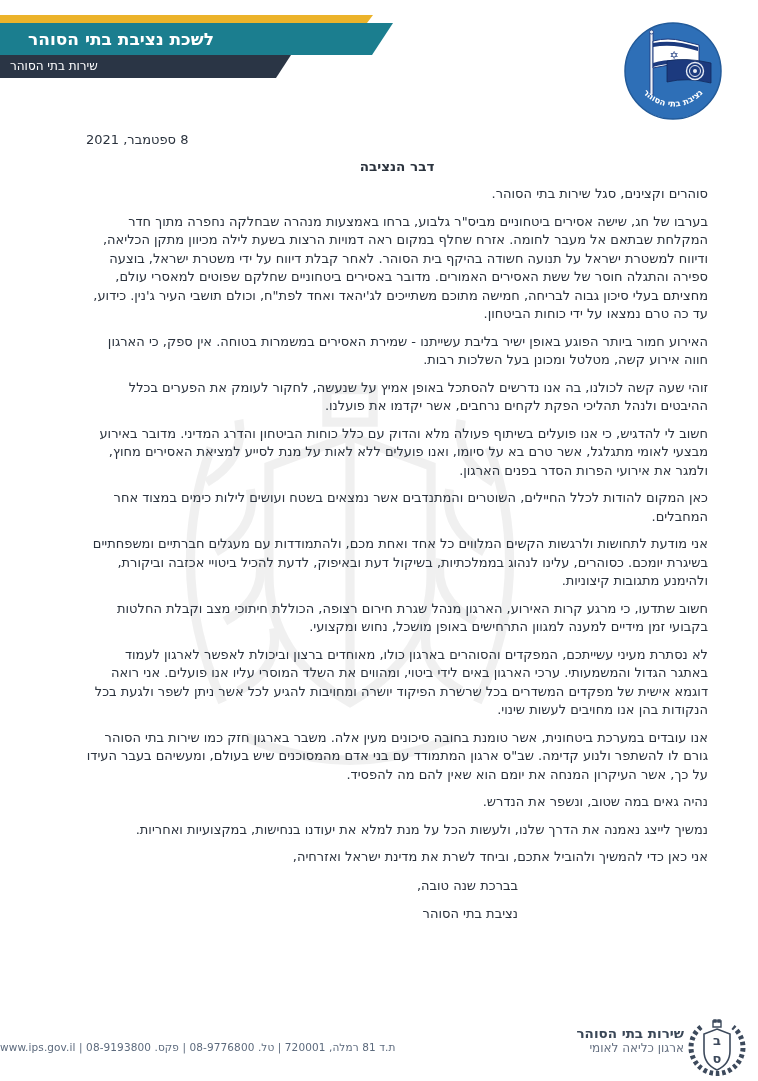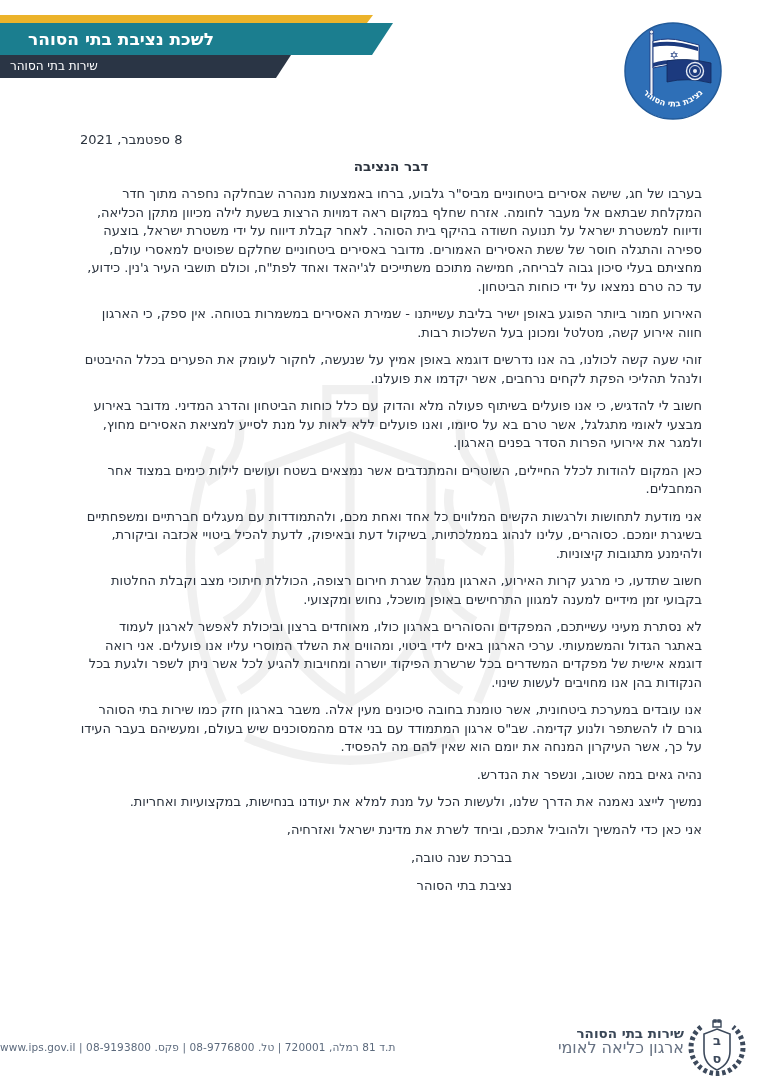--- a/index.html
+++ b/index.html
@@ -31,41 +31,41 @@
   }
 
   
   .logo-round { position:absolute; top:21px; left:623px; width:100px; height:100px; }
 
   
   .watermark { position:absolute; top:355px; left:115px; width:470px; height:440px; opacity:0.055; pointer-events:none; }
 
   
   .letter {
-    position:absolute; top:131px; right:56px; width:622px;
+    position:absolute; top:131px; right:50px; width:622px;
     direction:rtl; text-align:right;
     color:#2b333e; font-size:13px; line-height:18.5px;
   }
   .letter .date  { text-align:left; margin-bottom:7px; }
   .letter .title { text-align:center; font-weight:bold; font-size:13.5px; margin-bottom:10px; }
   .letter p { margin:0 0 9px 0; }
   .closing { width:430px; margin-right:190px; text-align:right; margin-top:4px; }
   .closing div { margin-bottom:9px; line-height:19px; }
 
   
   .footer-contact {
     position:absolute; left:0; top:1041px;
     direction:rtl; font-size:10.5px; color:#5c6a7d; letter-spacing:0.1px;
   }
   .footer-org {
     position:absolute; left:556px; top:1025px; width:128px;
     direction:rtl; text-align:right; color:#3a4757;
   }
   .footer-org .org-name { font-weight:bold; font-size:13.5px; line-height:16px; }
-  .footer-org .org-tagline { font-size:16px; color:#667182; line-height:14px; }
+  .footer-org .org-tagline { font-size:12px; color:#667182; line-height:14px; }
   .footer-emblem { position:absolute; left:687px; top:1019px; width:60px; height:62px; }
 </style>
 </head>
 <body>
 
 <div class="page">
 
   <div class="bar-yellow"></div>
   <div class="bar-teal">
     <span>לשכת נציבת בתי הסוהר</span>
@@ -113,23 +113,24 @@
       <path d="M100 35 L100 150"></path>
       <path d="M90 15 h20 v14 h-20 z"></path>
       <path d="M55 165 Q100 185 145 165"></path>
     </g>
   </svg>
 
   <main class="letter">
     <div class="date">8 ספטמבר, 2021</div>
     <div class="title">דבר הנציבה</div>
 
+    <p>סוהרים וקצינים, סגל שירות בתי הסוהר.</p>
     <p>בערבו של חג, שישה אסירים ביטחוניים מביס"ר גלבוע, ברחו באמצעות מנהרה שבחלקה נחפרה מתוך חדר המקלחת שבתאם אל מעבר לחומה. אזרח שחלף במקום ראה דמויות הרצות בשעת לילה מכיוון מתקן הכליאה, ודיווח למשטרת ישראל על תנועה חשודה בהיקף בית הסוהר. לאחר קבלת דיווח על ידי משטרת ישראל, בוצעה ספירה והתגלה חוסר של ששת האסירים האמורים. מדובר באסירים ביטחוניים שחלקם שפוטים למאסרי עולם, מחציתם בעלי סיכון גבוה לבריחה, חמישה מתוכם משתייכים לג'יהאד ואחד לפת"ח, וכולם תושבי העיר ג'נין. כידוע, עד כה טרם נמצאו על ידי כוחות הביטחון.</p>
     <p>האירוע חמור ביותר הפוגע באופן ישיר בליבת עשייתנו - שמירת האסירים במשמרות בטוחה. אין ספק, כי הארגון חווה אירוע קשה, מטלטל ומכונן בעל השלכות רבות.</p>
-    <p>זוהי שעה קשה לכולנו, בה אנו נדרשים דוגמא באופן אמיץ על שנעשה, לחקור לעומק את הפערים בכלל ההיבטים ולנהל תהליכי הפקת לקחים נרחבים, אשר יקדמו את פועלנו.</p>
+    <p>זוהי שעה קשה לכולנו, בה אנו נדרשים להסתכל באופן אמיץ על שנעשה, לחקור לעומק את הפערים בכלל ההיבטים ולנהל תהליכי הפקת לקחים נרחבים, אשר יקדמו את פועלנו.</p>
     <p>חשוב לי להדגיש, כי אנו פועלים בשיתוף פעולה מלא והדוק עם כלל כוחות הביטחון והדרג המדיני. מדובר באירוע מבצעי לאומי מתגלגל, אשר טרם בא על סיומו, ואנו פועלים ללא לאות על מנת לסייע למציאת האסירים מחוץ, ולמגר את אירועי הפרות הסדר בפנים הארגון.</p>
     <p>כאן המקום להודות לכלל החיילים, השוטרים והמתנדבים אשר נמצאים בשטח ועושים לילות כימים במצוד אחר המחבלים.</p>
     <p>אני מודעת לתחושות ולרגשות הקשים המלווים כל אחד ואחת מכם, ולהתמודדות עם מעגלים חברתיים ומשפחתיים בשיגרת יומכם. כסוהרים, עלינו לנהוג בממלכתיות, בשיקול דעת ובאיפוק, לדעת להכיל ביטויי אכזבה וביקורת, ולהימנע מתגובות קיצוניות.</p>
     <p>חשוב שתדעו, כי מרגע קרות האירוע, הארגון מנהל שגרת חירום רצופה, הכוללת חיתוכי מצב וקבלת החלטות בקבועי זמן מידיים למענה למגוון התרחישים באופן מושכל, נחוש ומקצועי.</p>
     <p>לא נסתרת מעיני עשייתכם, המפקדים והסוהרים בארגון כולו, מאוחדים ברצון וביכולת לאפשר לארגון לעמוד באתגר הגדול והמשמעותי. ערכי הארגון באים לידי ביטוי, ומהווים את השלד המוסרי עליו אנו פועלים. אני רואה דוגמא אישית של מפקדים המשדרים בכל שרשרת הפיקוד יושרה ומחויבות להגיע לכל אשר ניתן לשפר ולגעת בכל הנקודות בהן אנו מחויבים לעשות שינוי.</p>
     <p>אנו עובדים במערכת ביטחונית, אשר טומנת בחובה סיכונים מעין אלה. משבר בארגון חזק כמו שירות בתי הסוהר גורם לו להשתפר ולנוע קדימה. שב"ס ארגון המתמודד עם בני אדם מהמסוכנים שיש בעולם, ומעשיהם בעבר העידו על כך, אשר העיקרון המנחה את יומם הוא שאין להם מה להפסיד.</p>
     <p>נהיה גאים במה שטוב, ונשפר את הנדרש.</p>
     <p>נמשיך לייצג נאמנה את הדרך שלנו, ולעשות הכל על מנת למלא את יעודנו בנחישות, במקצועיות ואחריות.</p>
     <p>אני כאן כדי להמשיך ולהוביל אתכם, וביחד לשרת את מדינת ישראל ואזרחיה,</p>
 

